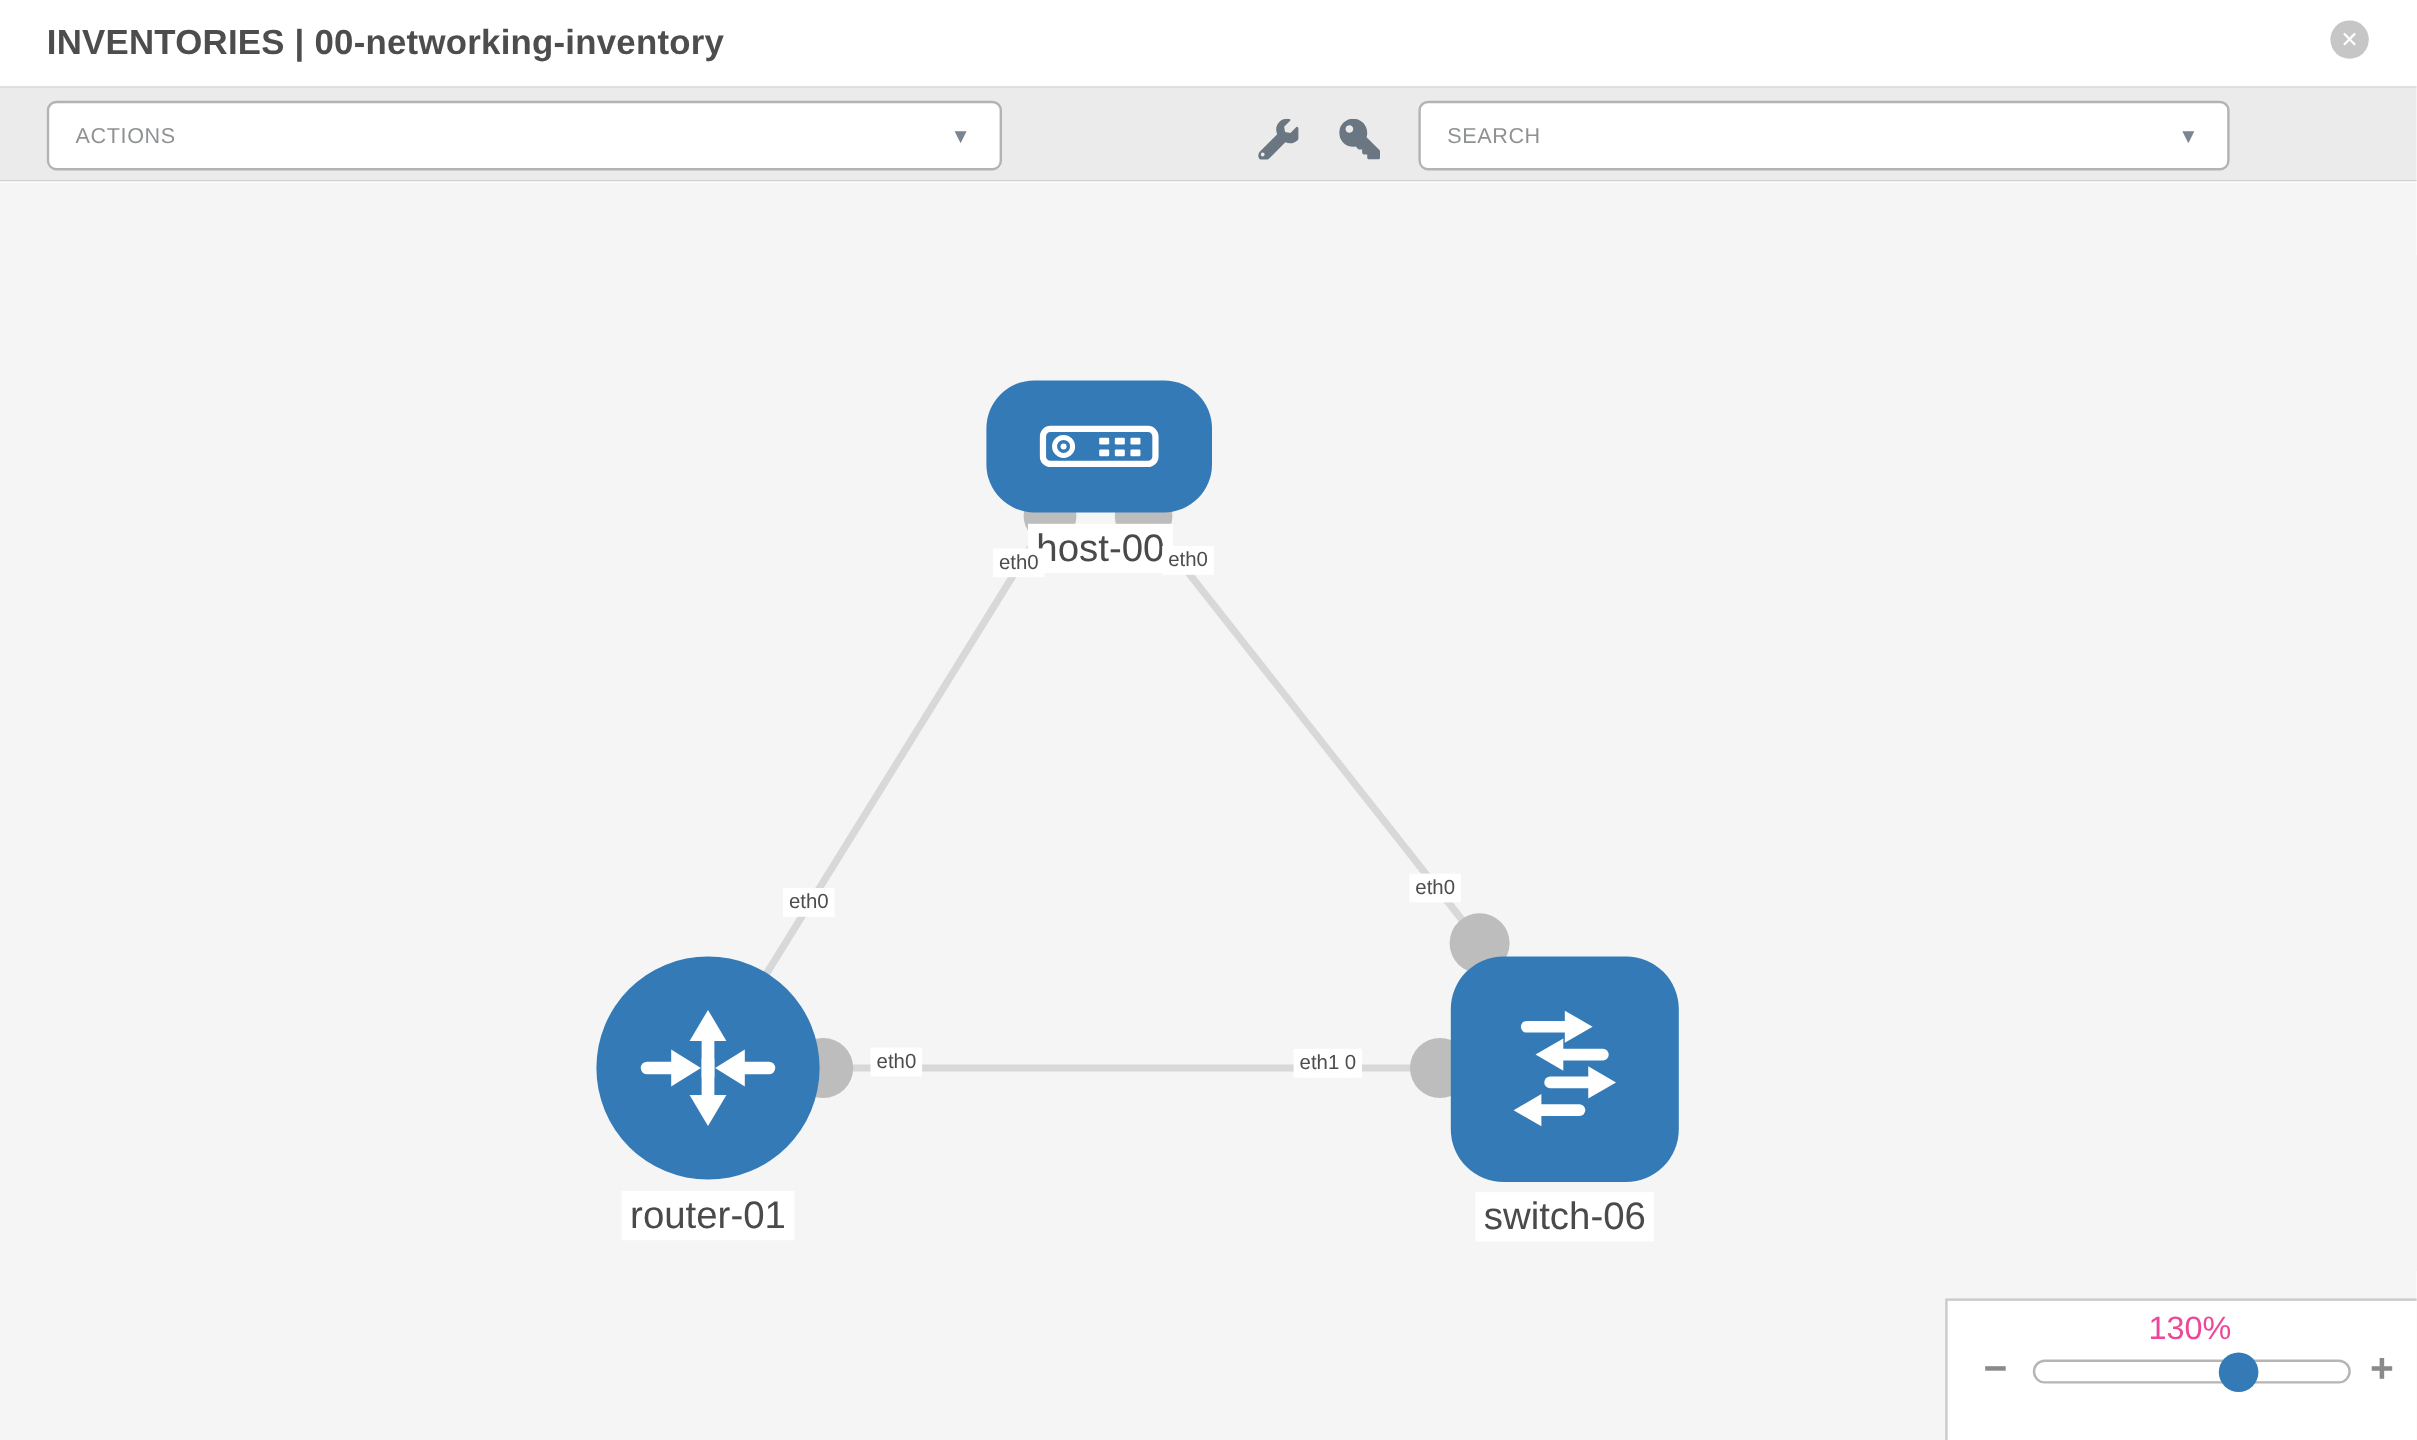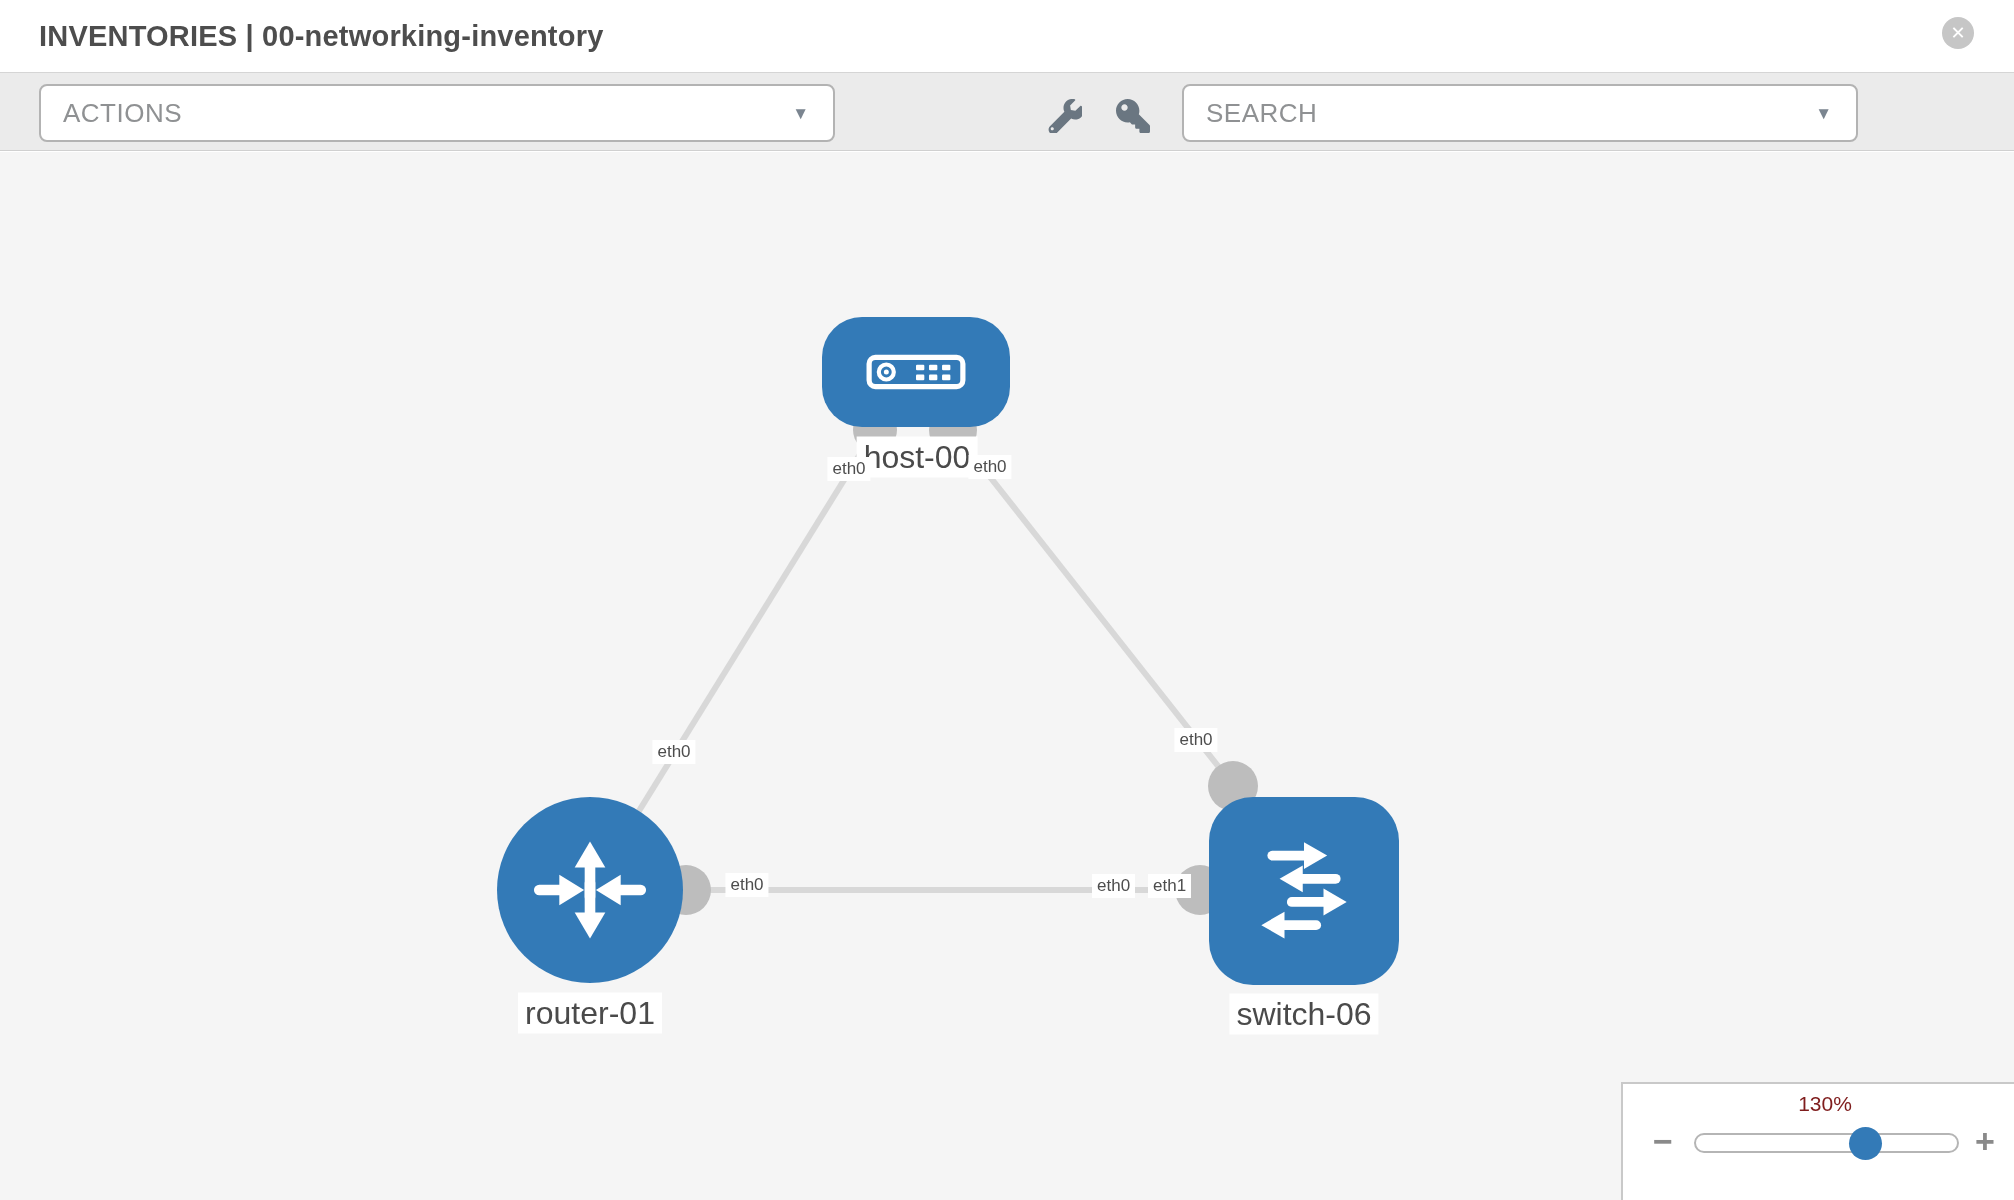--- a/index.html
+++ b/index.html
@@ -12,21 +12,21 @@
               font-size:29px;font-weight:700;color:#4d4d4d;letter-spacing:.2px;}
   .close-btn{position:absolute;left:1942px;top:17px;width:32px;height:32px;border-radius:50%;
              background:#c6c6c6;display:flex;align-items:center;justify-content:center;cursor:pointer;}
   .close-btn span{color:#fff;font-size:18px;font-weight:700;line-height:1;}
 
   
   .toolbar{position:absolute;left:0;top:72px;width:2014px;height:79px;background:#ebebeb;
            border-top:1px solid #d5d5d5;border-bottom:1px solid #d0d0d0;box-sizing:border-box;}
   .dd{position:absolute;top:11px;height:58px;background:#fff;border:2px solid #b3b3b3;border-radius:8px;
       box-sizing:border-box;display:flex;align-items:center;padding:0 22px;cursor:pointer;}
-  .dd-label{font-size:26px;color:#8f9193;letter-spacing:.5px;}
+  .dd-label{font-size:18px;color:#8f9193;letter-spacing:.5px;}
   .dd-caret{position:absolute;right:24px;top:50%;transform:translateY(-45%);font-size:17px;color:#7b8590;}
   .dd-actions{left:39px;width:796px;}
   .dd-search{left:1182px;width:676px;}
   .tool-ico{position:absolute;top:26px;width:34px;height:34px;cursor:pointer;}
   .tool-ico svg{width:34px;height:34px;fill:#6a7681;}
   .ico-wrench{left:1048px;}
   .ico-key{left:1116px;}
   .ico-key svg{transform:scaleX(-1);}
 
   
@@ -50,27 +50,27 @@
   .ifchip{position:absolute;z-index:5;transform:translate(-50%,-50%);background:#fff;color:#4d4d4d;
           font-size:17px;padding:2px 5px;white-space:nowrap;}
   .if0{left:849px;top:317px;}
   .if1{left:990px;top:315px;}
   .if2{left:674px;top:600px;}
   .if3{left:1196px;top:588px;}
   .if4{left:747px;top:733px;}
   .ifpair{position:absolute;z-index:5;top:722px;background:#fff;color:#4d4d4d;font-size:17px;
           padding:2px 5px;white-space:nowrap;transform:none;}
   .if5{left:1092px;}
-  .if6{left:1148px;z-index:6;}
+  .if6{left:1078px;z-index:6;}
 
   
   .zoom-panel{position:absolute;left:1621px;top:1082px;width:430px;height:140px;background:#fff;
               border:2px solid #c9c9c9;box-sizing:border-box;z-index:7;}
   .zoom-level{position:absolute;left:202px;top:8px;transform:translateX(-50%);
-              font-size:21px;color:#7f1d1d;}
+              font-size:27px;color:#ec4899;}
   .zoom-minus,.zoom-plus{position:absolute;top:40px;font-size:34px;font-weight:700;color:#8a8a8a;
               cursor:pointer;line-height:1;}
   .zoom-minus{left:30px;}
   .zoom-plus{left:352px;}
   .zoom-track{position:absolute;left:71px;top:49px;width:265px;height:20px;background:#fff;
               border:2px solid #b5b5b5;border-radius:11px;box-sizing:border-box;cursor:pointer;}
   .zoom-thumb{position:absolute;left:226px;top:43px;width:33px;height:33px;border-radius:50%;
               background:#337ab7;cursor:grab;}
 </style>
 </head>

